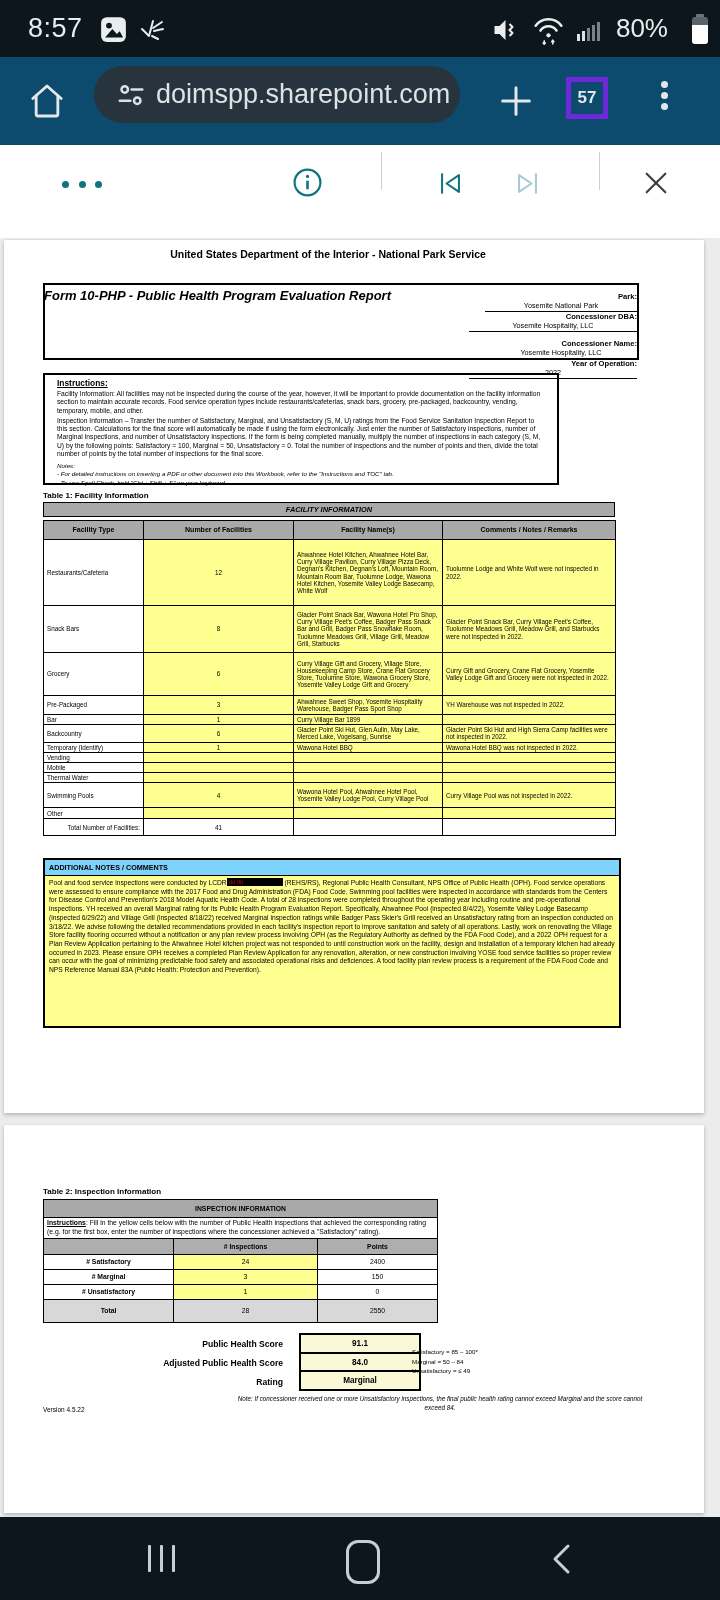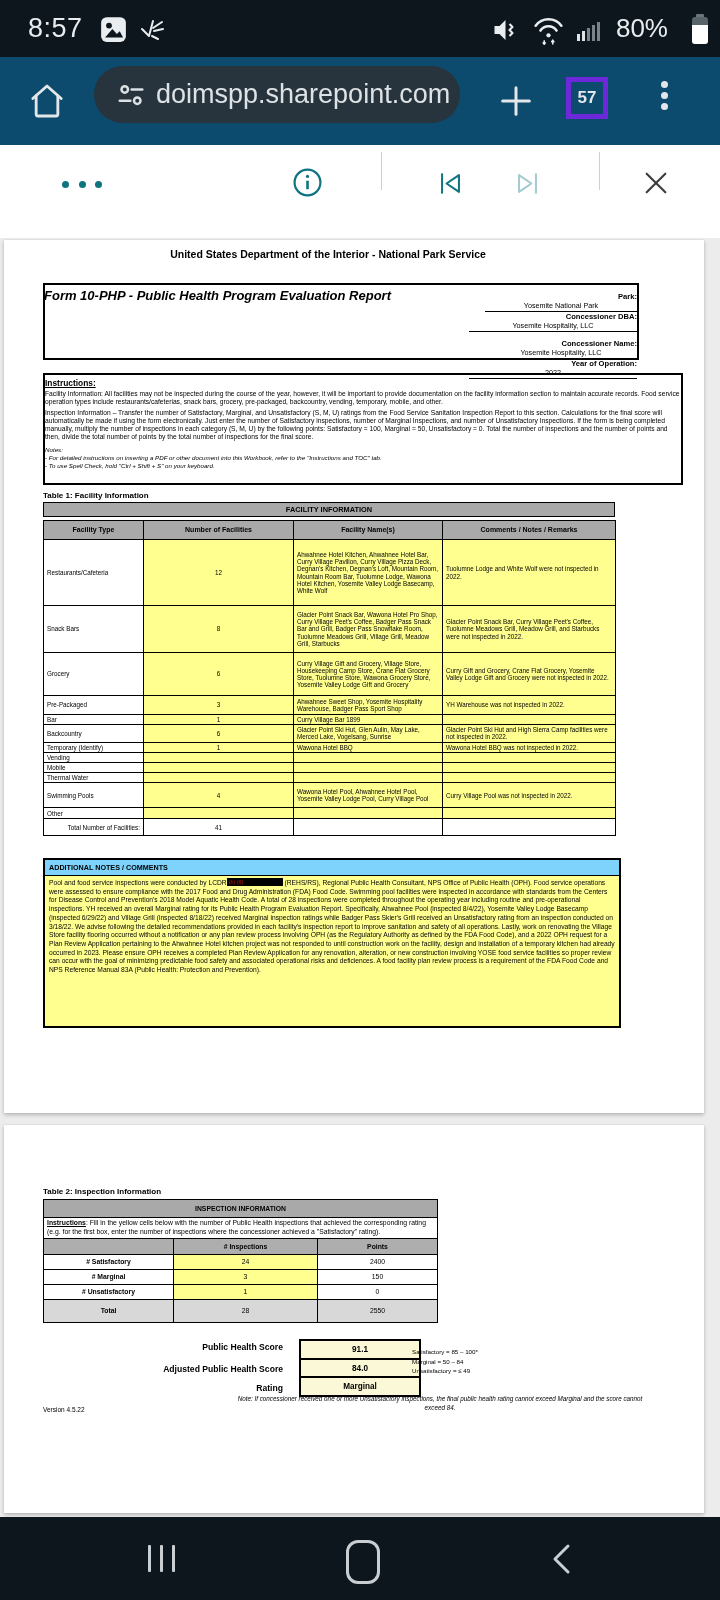--- a/index.html
+++ b/index.html
@@ -41,29 +41,29 @@
   .doc-subtitle{position:absolute;left:40px;top:21.5px;width:568px;text-align:left;font-weight:bold;font-style:italic;font-size:13px;margin-top:26px;}
 
   
   .park-box{position:absolute;left:39px;top:43px;width:592px;height:73px;border:2px solid #000;}
   .pi-row{display:flex;align-items:flex-end;margin-top:7px;flex-direction:column;}
   .pi-label{font-weight:bold;font-size:7.6px;text-align:right;}
   .pi-value{font-size:7.2px;text-align:center;border-bottom:1px solid #000;padding-bottom:1px;margin-left:10px;}
   .w1{width:110px;} .w2{width:152px;} .w3{width:138px;margin-left:38px;} .w4{width:168px;}
 
   
-  .instr-box{position:absolute;left:39px;top:133px;width:640px;height:112px;border:2px solid #000;padding:3px 0;box-sizing:border-box;}
+  .instr-box{position:absolute;left:39px;top:133px;width:516px;height:112px;border:2px solid #000;padding:3px 12px;box-sizing:border-box;}
   .instr-h{font-weight:bold;font-size:8.4px;text-decoration:underline;}
   .instr-p{font-size:6.7px;line-height:1.24;margin-top:2px;}
   .instr-n{font-size:6.2px;line-height:1.3;font-style:italic;margin-top:4px;}
 
   
   .t1-cap{position:absolute;left:39px;top:251px;font-weight:bold;font-size:8px;}
   .t1-titlebar{position:absolute;left:39px;top:262px;width:572px;height:15px;background:#a9a9a9;border:1.5px solid #000;
-               box-sizing:border-box;display:flex;align-items:center;justify-content:center;font-weight:bold;font-size:7.4px;}
+               box-sizing:border-box;display:flex;align-items:center;justify-content:center;font-weight:bold;font-size:7.4px;font-style:italic;}
   table.t1{position:absolute;left:39px;top:280px;width:572px;border-collapse:collapse;table-layout:fixed;}
   table.t1 td,table.t1 th{border:1px solid #000;padding:1px 3px;font-size:6.3px;line-height:1.14;overflow:hidden;}
   table.t1 th{background:#a9a9a9;font-size:7px;font-weight:bold;text-align:center;height:16px;}
   td.ftype{padding-left:9px;background:#fff;}
   td.fnum{text-align:center;background:#ffff90;font-size:6.5px;}
   td.fnames,td.fcomm{background:#ffff90;vertical-align:middle;}
   td.plain{background:#fff;}
   tr.h68{height:66px;} tr.h48{height:47px;} tr.h45{height:43px;} tr.h20{height:19px;}
   tr.h11{height:10px;} tr.h16{height:14px;} tr.h10{height:9px;} tr.h26{height:25px;}
   tr.h12{height:11px;} tr.h18{height:17px;}
@@ -89,21 +89,21 @@
   .t2-insp{background:#ffff90;text-align:center;}
   .t2-pts{background:#fff;text-align:center;}
   .t2-total td{background:#d8d8d8;height:20px;text-align:center;}
   .t2-total .t2-lbl{background:#d8d8d8;}
 
   .score-block{position:absolute;left:39px;top:208px;width:400px;}
   .score-row{display:flex;align-items:stretch;}
   .score-label{width:240px;text-align:right;font-weight:bold;font-size:8.6px;padding-right:16px;display:flex;
                align-items:center;justify-content:flex-end;}
   .score-box{width:118px;border:2.5px solid #000;background:#faf8d6;display:flex;align-items:center;justify-content:center;
-             font-weight:bold;font-size:8.2px;height:17px;margin-top:6px;}
+             font-weight:bold;font-size:8.2px;height:17px;}
   .score-row + .score-row .score-box{margin-top:-2.5px;}
   .legend{position:absolute;left:408px;top:222px;font-size:6.2px;line-height:1.55;white-space:nowrap;}
   .bottom-note{position:absolute;left:226px;top:270px;width:420px;text-align:center;font-style:italic;font-size:6.3px;line-height:1.4;}
   .version{position:absolute;left:39px;top:281px;font-size:6.5px;}
 
   
   .nav-bar{position:absolute;left:0;top:1517px;width:720px;height:83px;background:#0d161d;}
   .recents{position:absolute;left:148px;top:28px;display:flex;}
   .recents i{display:block;width:3px;height:27px;background:#c8ced2;margin-right:9px;border-radius:1px;}
   .home-sq{position:absolute;left:346px;top:23px;width:28px;height:38px;border:3.2px solid #c8ced2;border-radius:12px;}

